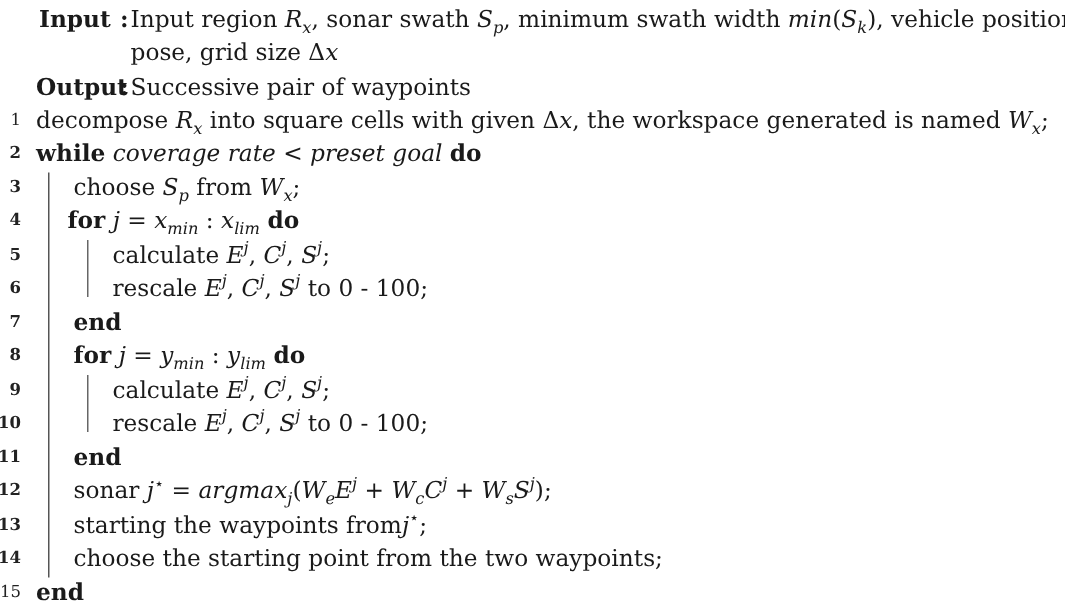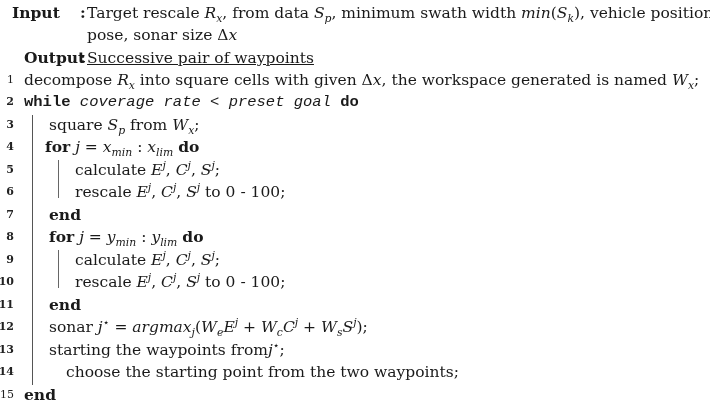--- a/index.html
+++ b/index.html
@@ -16,49 +16,49 @@
   .vbar { position:absolute; width:1.4px; background:#555; }
   .vbar.thin { width:1px; background:#666; }
   .hdr-label { position:absolute; font-weight:bold; }
 </style>
 </head>
 <body>
 
 <div class="algo">
 
   <div class="line" style="top:2px;">
-    <span class="hdr-label" style="left:12px;">Input</span>
+    <span class="hdr-label" style="left:26px;">Input</span>
     <span class="txt kw" style="left:80px;">:</span>
-    <span class="txt" style="left:87px;"><span>Target rescale </span><i>R</i><sub><i>x</i></sub><span>, from data </span><i>S</i><sub><i>p</i></sub><span>, minimum swath width </span><i>min</i>(<i>S</i><sub><i>k</i></sub>)<span>, vehicle position and</span></span>
+    <span class="txt" style="left:87px;"><span>Input region </span><i>R</i><sub><i>x</i></sub><span>, sonar swath </span><i>S</i><sub><i>p</i></sub><span>, minimum swath width </span><i>min</i>(<i>S</i><sub><i>k</i></sub>)<span>, vehicle position and</span></span>
   </div>
   <div class="line" style="top:24px;">
-    <span class="txt" style="left:87px;"><span>pose, sonar size Δ</span><i>x</i></span>
+    <span class="txt" style="left:87px;"><span>pose, grid size Δ</span><i>x</i></span>
   </div>
 
   <div class="line" style="top:47px;">
     <span class="hdr-label" style="left:24px;">Output</span>
     <span class="txt kw" style="left:80px;">:</span>
-    <span class="txt" style="left:87px;text-decoration:underline;">Successive pair of waypoints</span>
+    <span class="txt" style="left:87px;">Successive pair of waypoints</span>
   </div>
 
   <div class="line" style="top:69px;">
     <span class="ln plain" style="left:-8px;">1</span>
     <span class="txt" style="left:24px;"><span>decompose </span><i>R</i><sub><i>x</i></sub><span> into square cells with given Δ</span><i>x</i><span>, the workspace generated is named </span><i>W</i><sub><i>x</i></sub><span>;</span></span>
   </div>
 
   <div class="line" style="top:91px;">
     <span class="ln" style="left:-8px;">2</span>
-    <span class="txt" style="left:24px;font-family:Liberation Mono, monospace;"><b>while</b> <i>coverage rate &lt; preset goal</i> <b>do</b></span>
+    <span class="txt" style="left:24px;"><b>while</b> <i>coverage rate &lt; preset goal</i> <b>do</b></span>
   </div>
 
   <div class="vbar" style="left:32px; top:115px; height:270px;"></div>
 
   <div class="line" style="top:114px;">
     <span class="ln" style="left:-8px;">3</span>
-    <span class="txt" style="left:49px;"><span>square </span><i>S</i><sub><i>p</i></sub><span> from </span><i>W</i><sub><i>x</i></sub><span>;</span></span>
+    <span class="txt" style="left:49px;"><span>choose </span><i>S</i><sub><i>p</i></sub><span> from </span><i>W</i><sub><i>x</i></sub><span>;</span></span>
   </div>
 
   <div class="line" style="top:136px;">
     <span class="ln" style="left:-8px;">4</span>
     <span class="txt" style="left:45px;"><b>for</b> <i>j</i> = <i>x</i><sub><i>min</i></sub> : <i>x</i><sub><i>lim</i></sub> <b>do</b></span>
   </div>
 
   <div class="vbar thin" style="left:58px; top:160px; height:38px;"></div>
 
   <div class="line" style="top:159px;">
@@ -103,21 +103,21 @@
     <span class="txt" style="left:49px;"><span>sonar </span><i>j</i><sup>⋆</sup> = <i>argmax</i><sub><i>j</i></sub>(<i>W</i><sub><i>e</i></sub><i>E</i><sup><i>j</i></sup> + <i>W</i><sub><i>c</i></sub><i>C</i><sup><i>j</i></sup> + <i>W</i><sub><i>s</i></sub><i>S</i><sup><i>j</i></sup>);</span>
   </div>
 
   <div class="line" style="top:339px;">
     <span class="ln" style="left:-8px;">13</span>
     <span class="txt" style="left:49px;"><span>starting the waypoints from</span><i>j</i><sup>⋆</sup>;</span>
   </div>
 
   <div class="line" style="top:361px;">
     <span class="ln" style="left:-8px;">14</span>
-    <span class="txt" style="left:66px;text-align:right;">choose the starting point from the two waypoints;</span>
+    <span class="txt" style="left:49px;text-align:right;">choose the starting point from the two waypoints;</span>
   </div>
 
   <div class="line" style="top:384px;">
     <span class="ln plain" style="left:-8px;">15</span>
     <span class="txt kw" style="left:24px;">end</span>
   </div>
 
 </div>
 
 </body></html>

